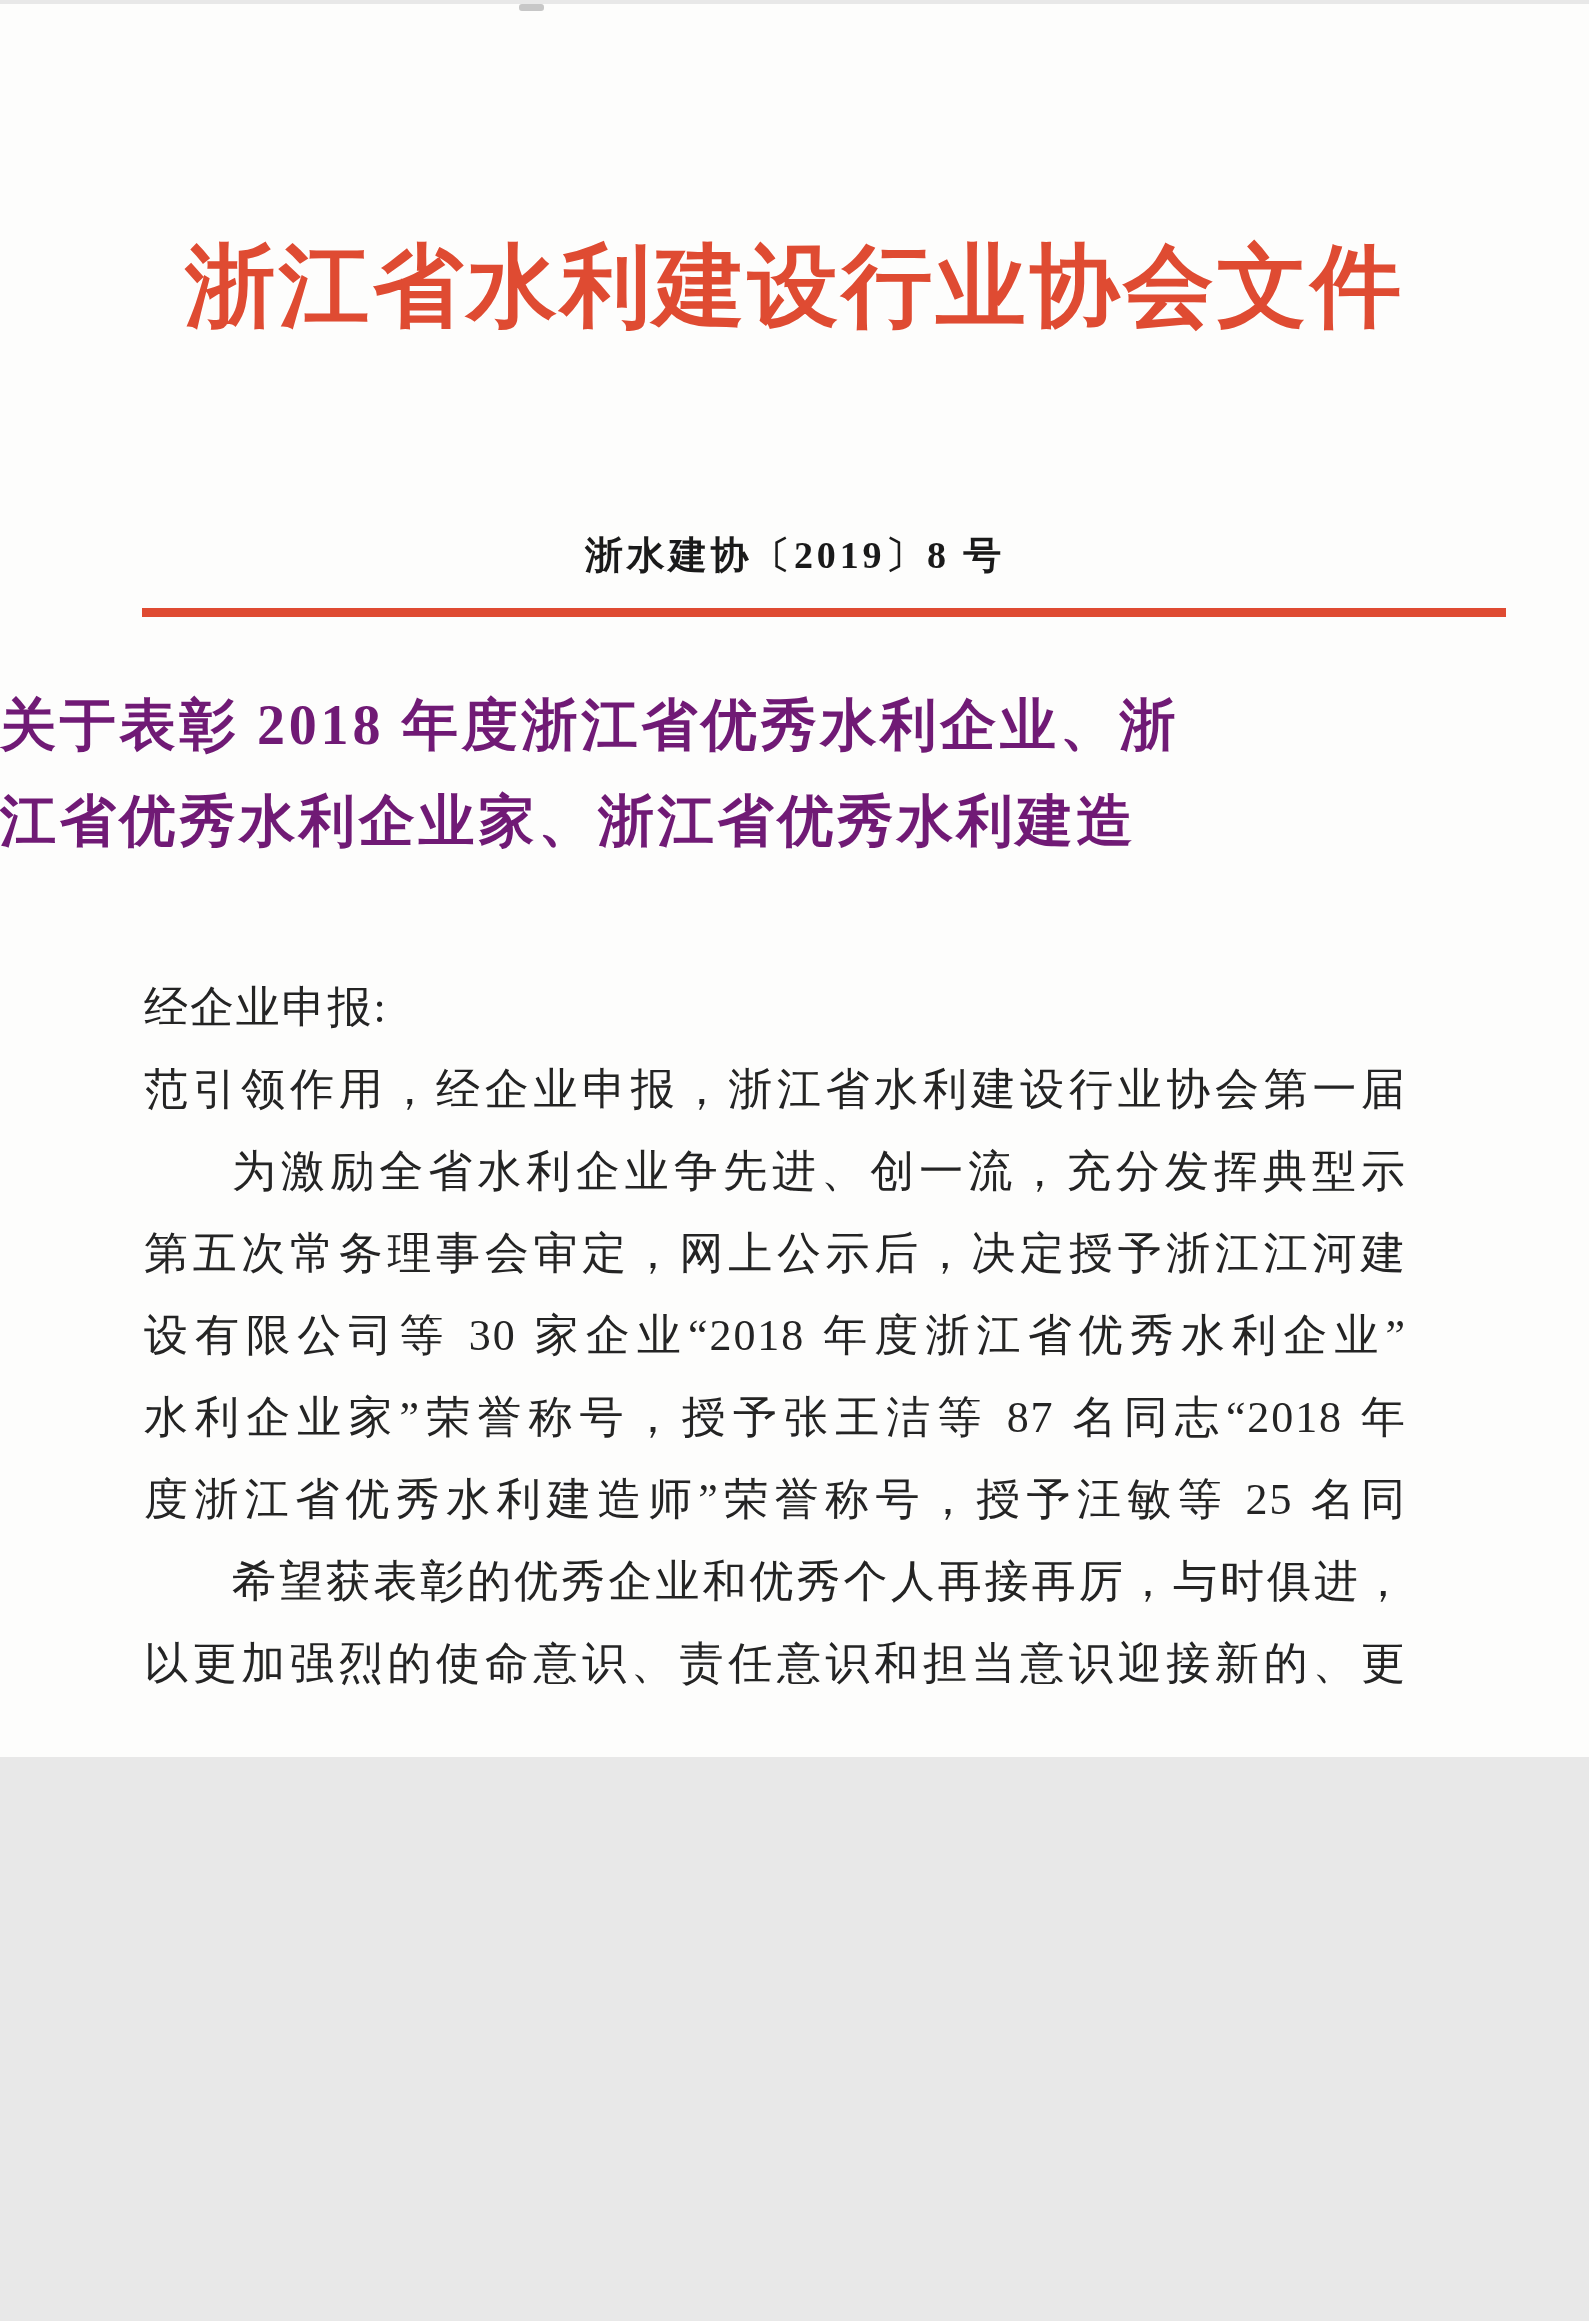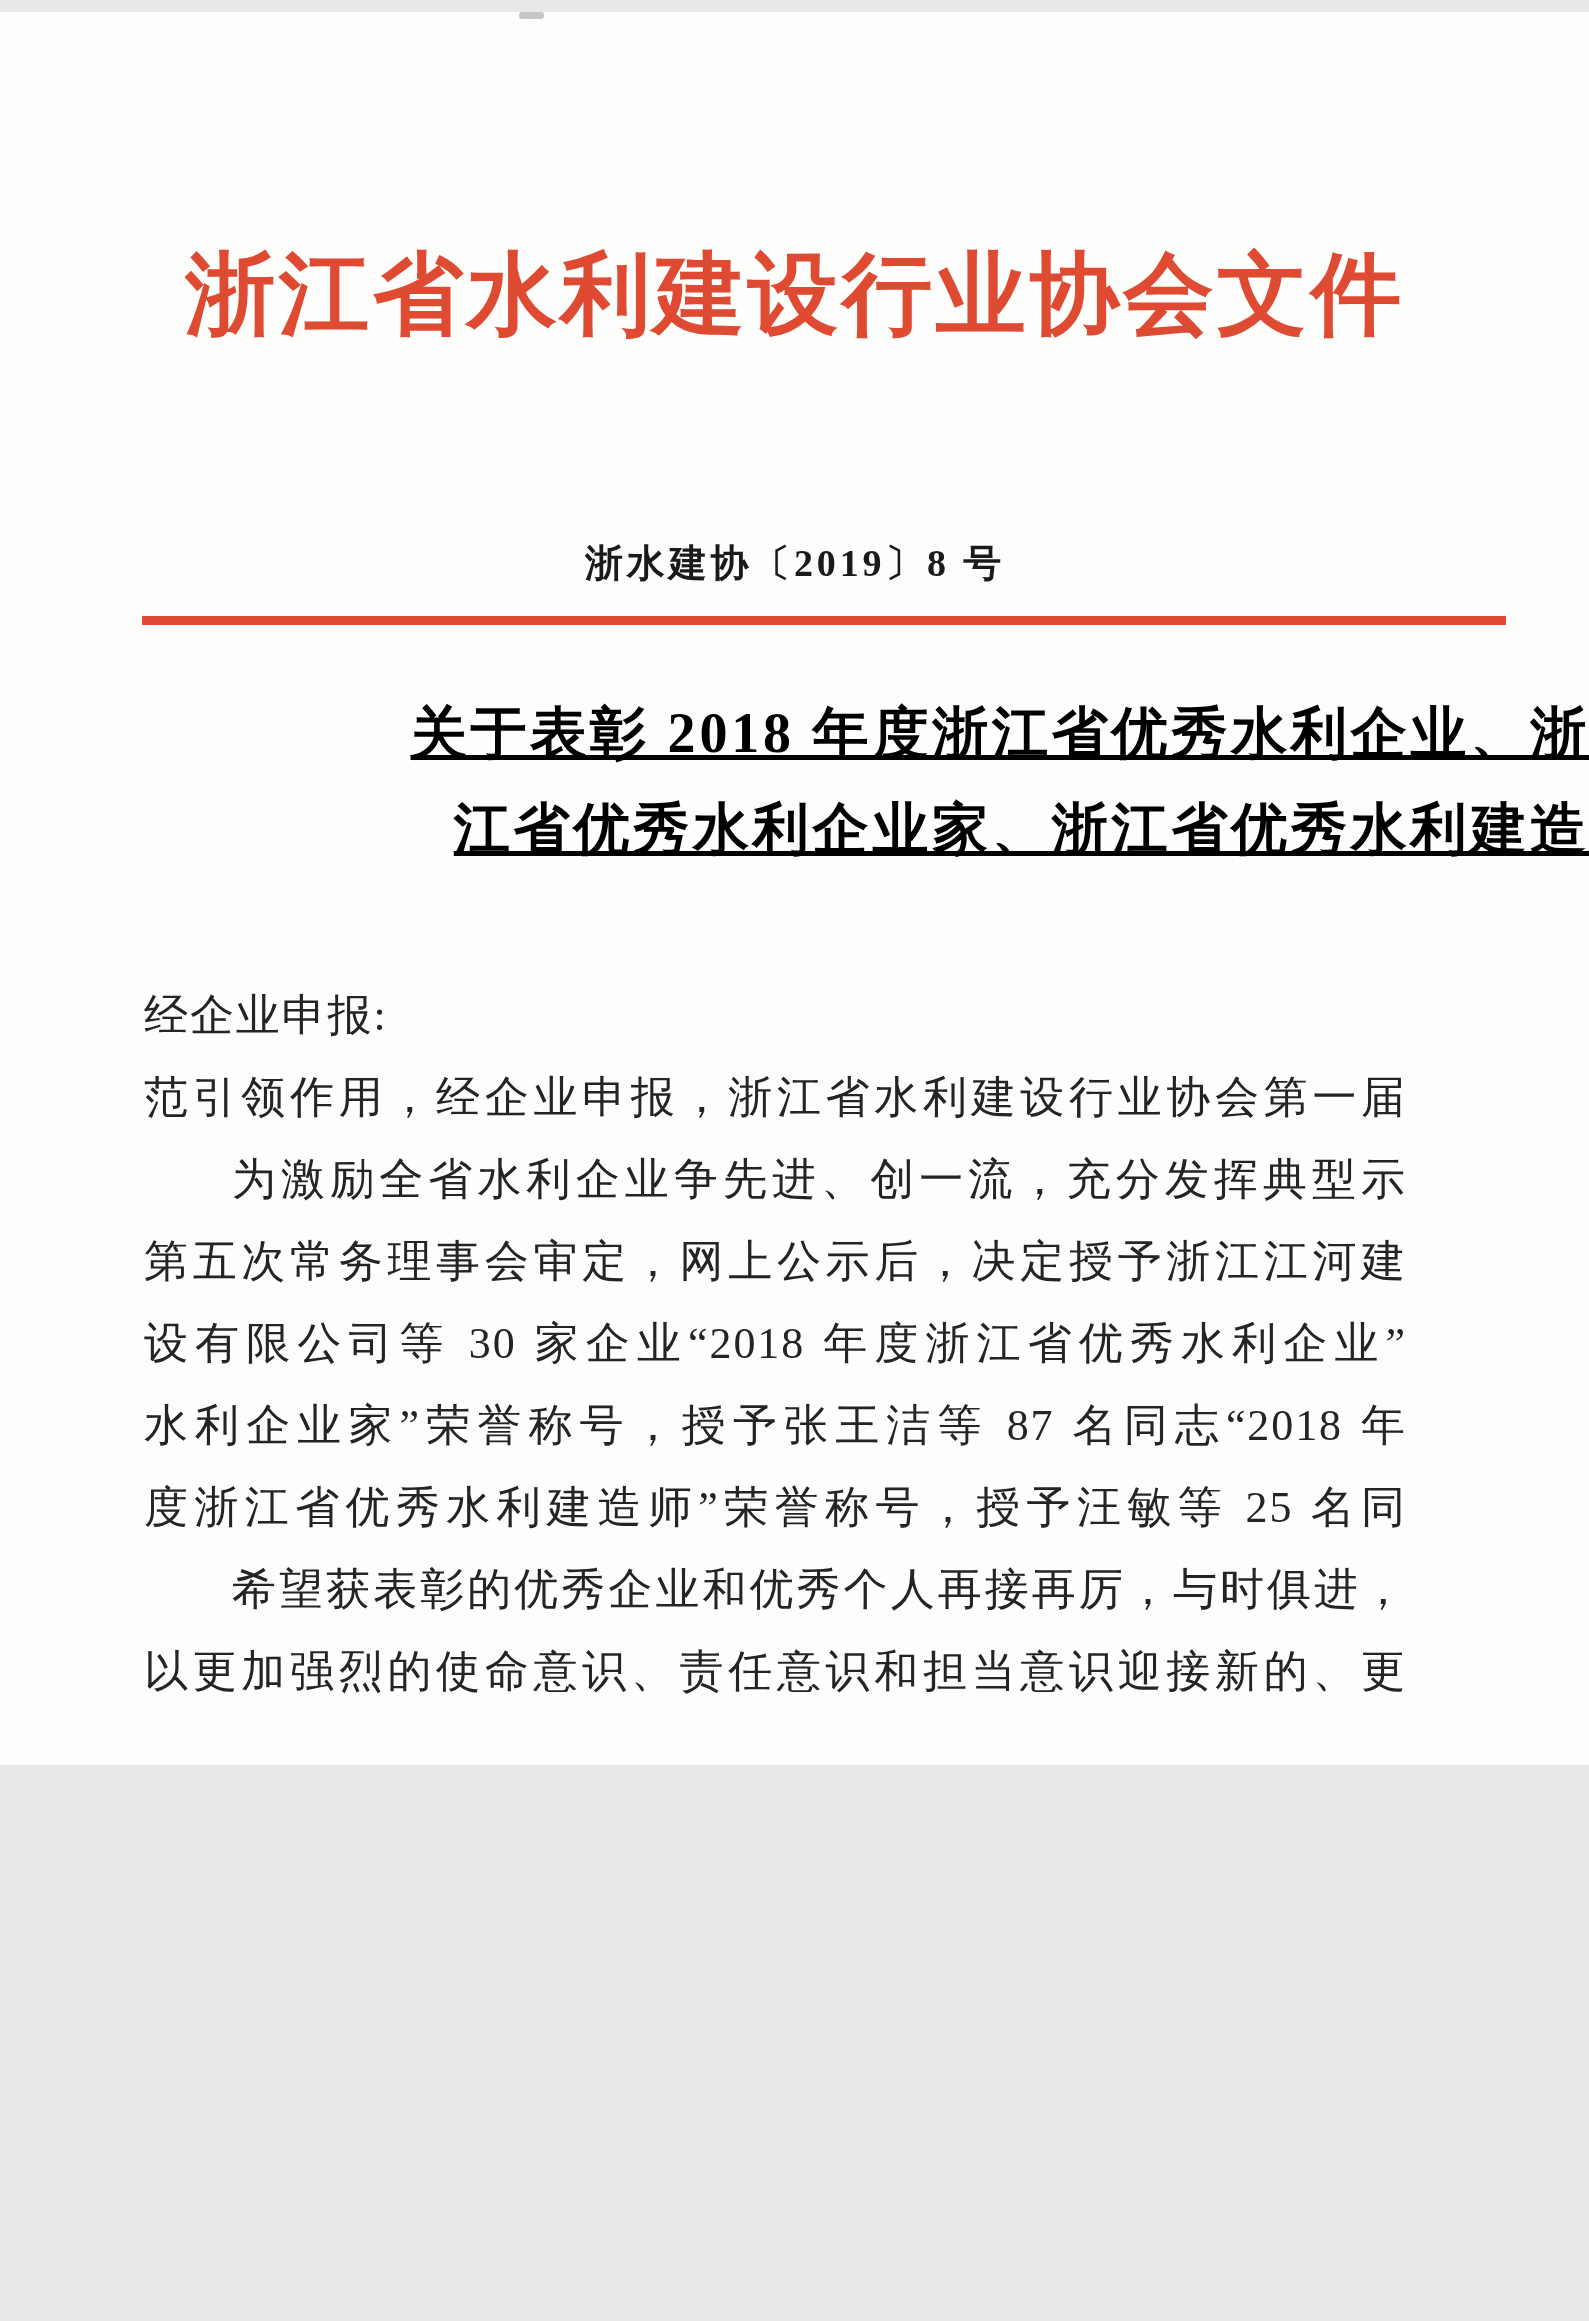--- a/index.html
+++ b/index.html
@@ -4,21 +4,21 @@
 <style>
   html, body {
     margin: 0;
     padding: 0;
     background: #e8e8e8;
   }
   .page {
     position: relative;
     width: 1590px;
     height: 1753px;
-    margin: 12px auto;
+    margin: 4px auto;
     background: #fdfdfc;
     overflow: hidden;
     font-family: "Liberation Serif", "DejaVu Serif", serif;
     color: #1c1c1c;
   }
   
   .top-artifact {
     position: absolute;
     top: 0px;
     left: 519px;
@@ -57,27 +57,26 @@
     letter-spacing: 3.8px;
     color: #1a1a1a;
   }
   .red-divider {
     margin: 29px auto 0 142px;
     width: 1364px;
     height: 8.6px;
   }
   .notice-title {
     margin-top: 60px;
-    text-align: right;
+    text-align: left;
     font-size: 56px;
     line-height: 96px;
     font-weight: 700;
     letter-spacing: 3.8px;
-    color: #000000;
-    text-decoration: underline;
+    color: #701a75;
   }
   .doc-body {
     margin: 98px 183px 0 144px;
     font-size: 44px;
     line-height: 82px;
     color: #242424;
     letter-spacing: 1.9px;
   }
   .salutation {
     text-align: left;

